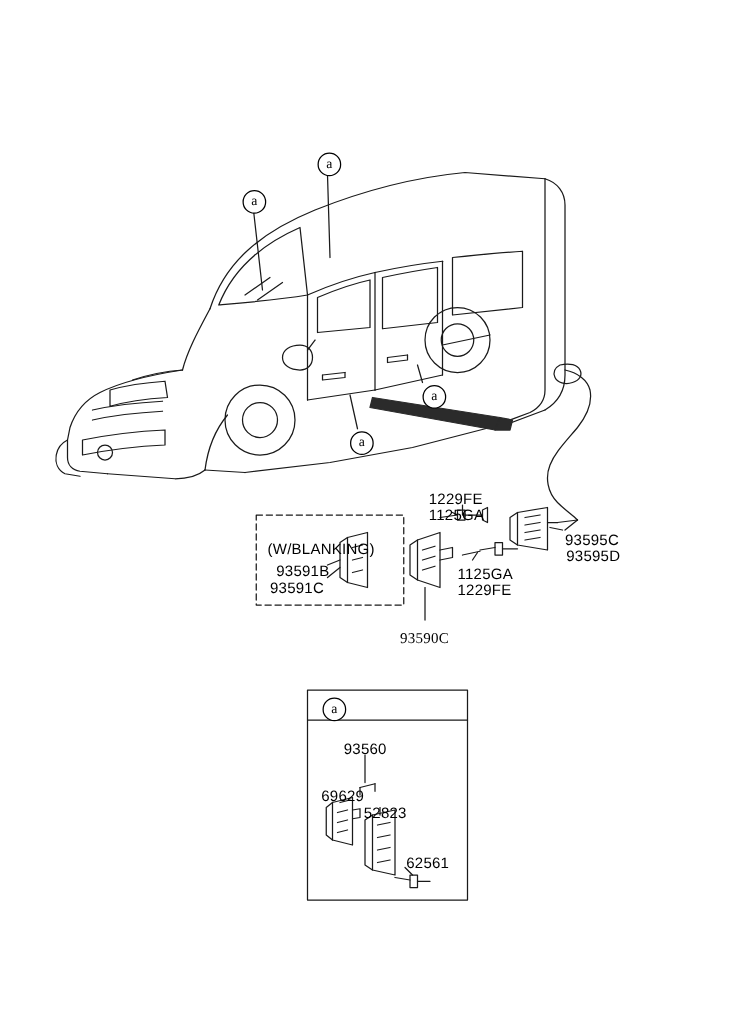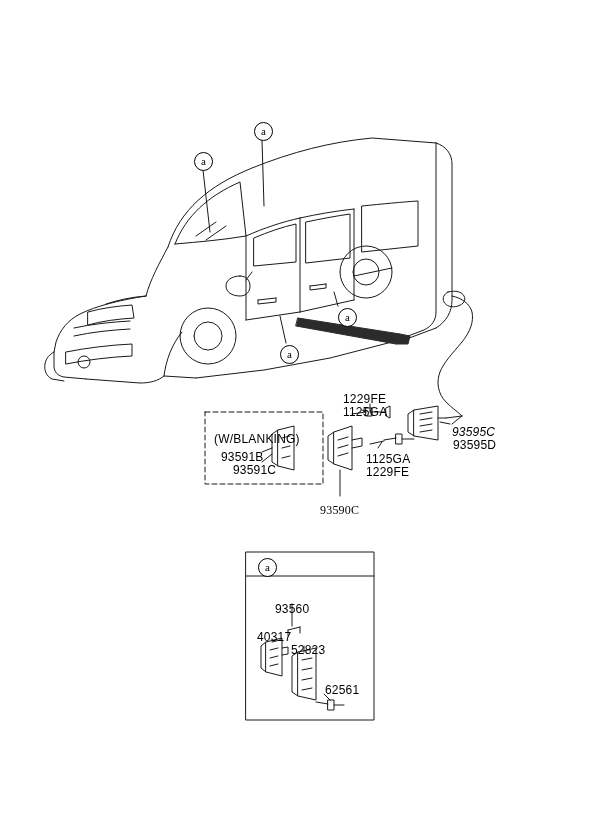--- a/index.html
+++ b/index.html
@@ -213,25 +213,25 @@
   <div class="callout" style="left:194px; top:152px;">a</div>
   <div class="callout" style="left:254px; top:122px;">a</div>
   <div class="callout" style="left:338px; top:308px;">a</div>
   <div class="callout" style="left:280px; top:345px;">a</div>
   <div class="callout" style="left:258px; top:558px;">a</div>
 
   <div class="lbl" style="left:343px; top:392px;">1229FE</div>
   <div class="lbl" style="left:343px; top:405px;">1125GA</div>
   <div class="lbl" style="left:366px; top:452px;">1125GA</div>
   <div class="lbl" style="left:366px; top:465px;">1229FE</div>
-  <div class="lbl" style="left:452px; top:425px;font-style:italic;">93595C</div>
+  <div class="lbl" style="left:452px; top:425px;">93595C</div>
   <div class="lbl" style="left:453px; top:438px;">93595D</div>
   <div class="lbl" style="left:320px; top:503px;font-family:Liberation Serif, serif;">93590C</div>
   <div class="lbl" style="left:221px; top:450px;">93591B</div>
-  <div class="lbl" style="left:233px; top:463px;">93591C</div>
-  <div class="lbl" style="left:275px; top:592px;margin-top:10px;">93560</div>
-  <div class="lbl" style="left:257px; top:630px;">40317</div>
+  <div class="lbl" style="left:216px; top:463px;">93591C</div>
+  <div class="lbl" style="left:275px; top:592px;">93560</div>
+  <div class="lbl" style="left:257px; top:630px;">69629</div>
   <div class="lbl" style="left:291px; top:643px;">52823</div>
   <div class="lbl" style="left:325px; top:683px;">62561</div>
 
   <div class="lbl" style="left:214px; top:432px;">(W/BLANKING)</div>
 
 </div>
 
 </body></html>

